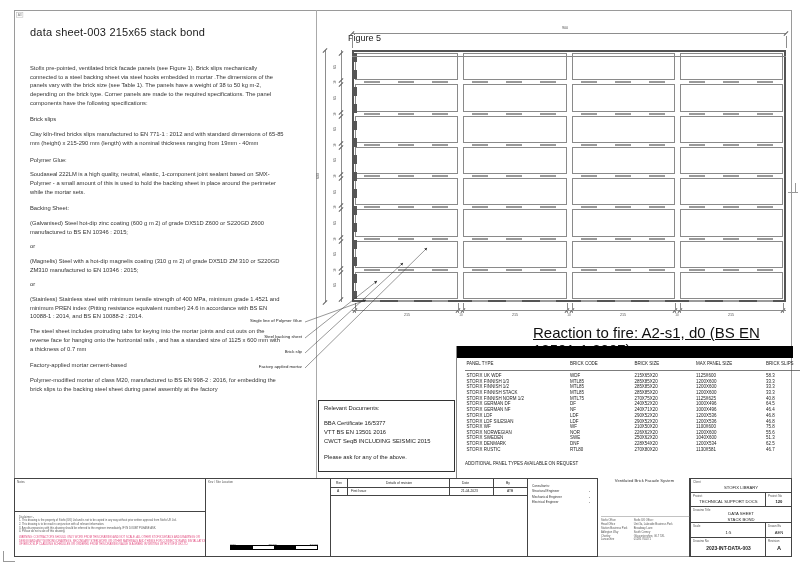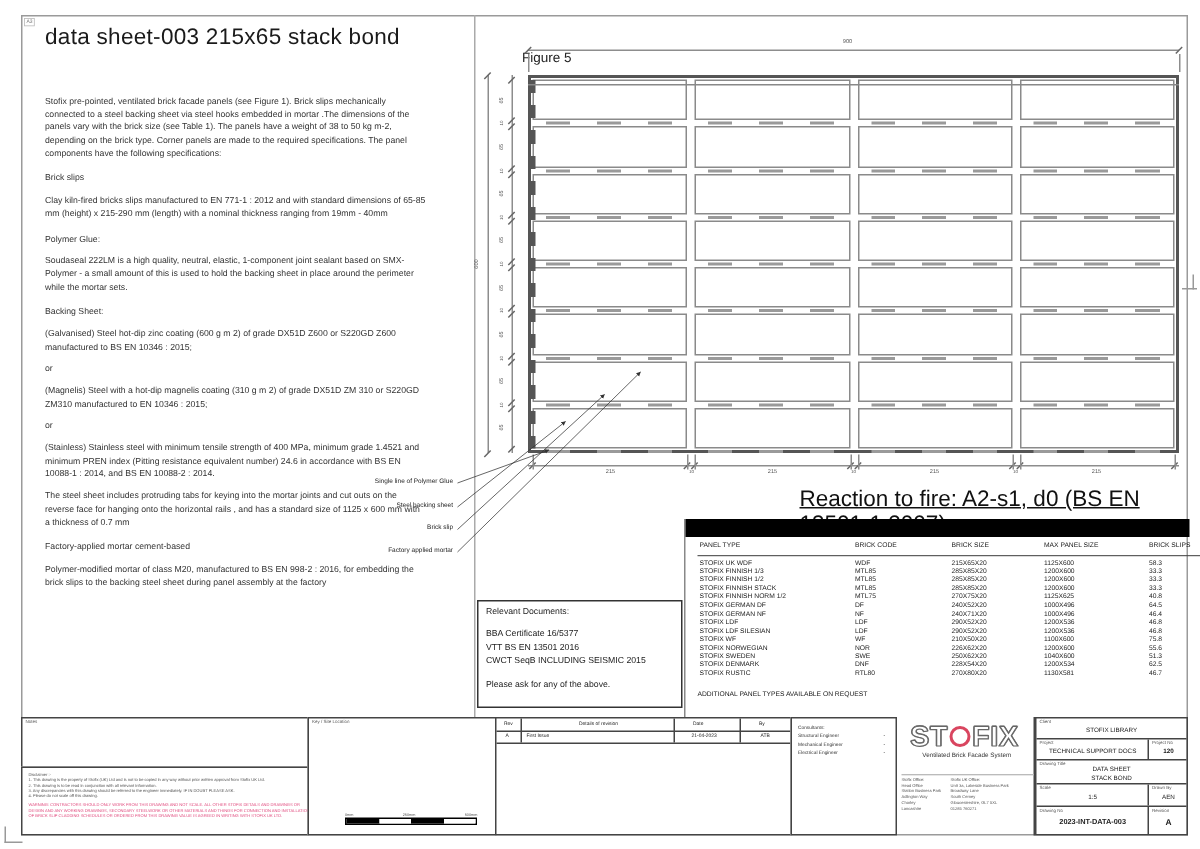--- a/index.html
+++ b/index.html
@@ -1,21 +1,21 @@
 <!DOCTYPE html>
 <html><head>
 <meta charset="utf-8">
 <style>
   html,body{margin:0;padding:0;background:#fff;}
   body{width:800px;height:566px;position:relative;overflow:hidden;
        font-family:"Liberation Sans",sans-serif;color:#222;}
   .frame{position:absolute;left:14px;top:10px;width:778px;height:547px;border:1px solid #9a9a9a;box-sizing:border-box;}
   .divider-v{position:absolute;left:316px;top:10px;width:1px;height:468px;background:#aaa;}
   .corner-mark{position:absolute;left:16px;top:12px;font-size:6px;transform:scale(0.55);transform-origin:0 0;color:#777;border:1px solid #bbb;padding:0 2px;line-height:8px;}
-  .doc-title{position:absolute;left:30px;top:16px;font-size:15px;color:#1a1a1a;letter-spacing:0.2px;}
+  .doc-title{position:absolute;left:30px;top:26px;font-size:11px;color:#1a1a1a;letter-spacing:0.2px;}
   .intro{position:absolute;left:30px;top:64px;width:254px;font-size:5.8px;line-height:1.5;color:#333;}
   .intro .ib{margin:0 0 6px;}
   .intro .hd{margin:8px 0 6px;}
 
   
   .fig-label{position:absolute;left:348px;top:33px;font-size:9px;color:#222;}
   .panel{position:absolute;left:352px;top:50px;width:434px;height:252px;border:2px solid #555;box-sizing:border-box;
          display:grid;grid-template-columns:repeat(4,1fr);grid-template-rows:repeat(8,1fr);gap:4px 5px;padding:1px;background:#fff;}
   .brick{border:1px solid #8a8a8a;position:relative;background:#fff;}
   .brick::after{content:"";position:absolute;left:8px;right:8px;bottom:-4px;height:2px;
@@ -406,23 +406,20 @@
         <span>Mechanical Engineer</span>
         <span>-</span>
       </div>
       <div class="row">
         <span>Electrical Engineer</span>
         <span>-</span>
       </div>
     </div>
 </div>
 <div class="logo-wrap">
-  <div class="logo">
-    <span>ST</span><span class="gear"></span><span>FIX</span>
-  </div>
   <div class="tagline">Ventilated Brick Facade System</div>
   <div class="addr">
     <div id="addr-left">
         <div>Stofix Office:</div>
         <div>Head Office</div>
         <div>Station Business Park</div>
         <div>Adlington Way</div>
         <div>Chorley</div>
         <div>Lancashire</div>
       </div>

